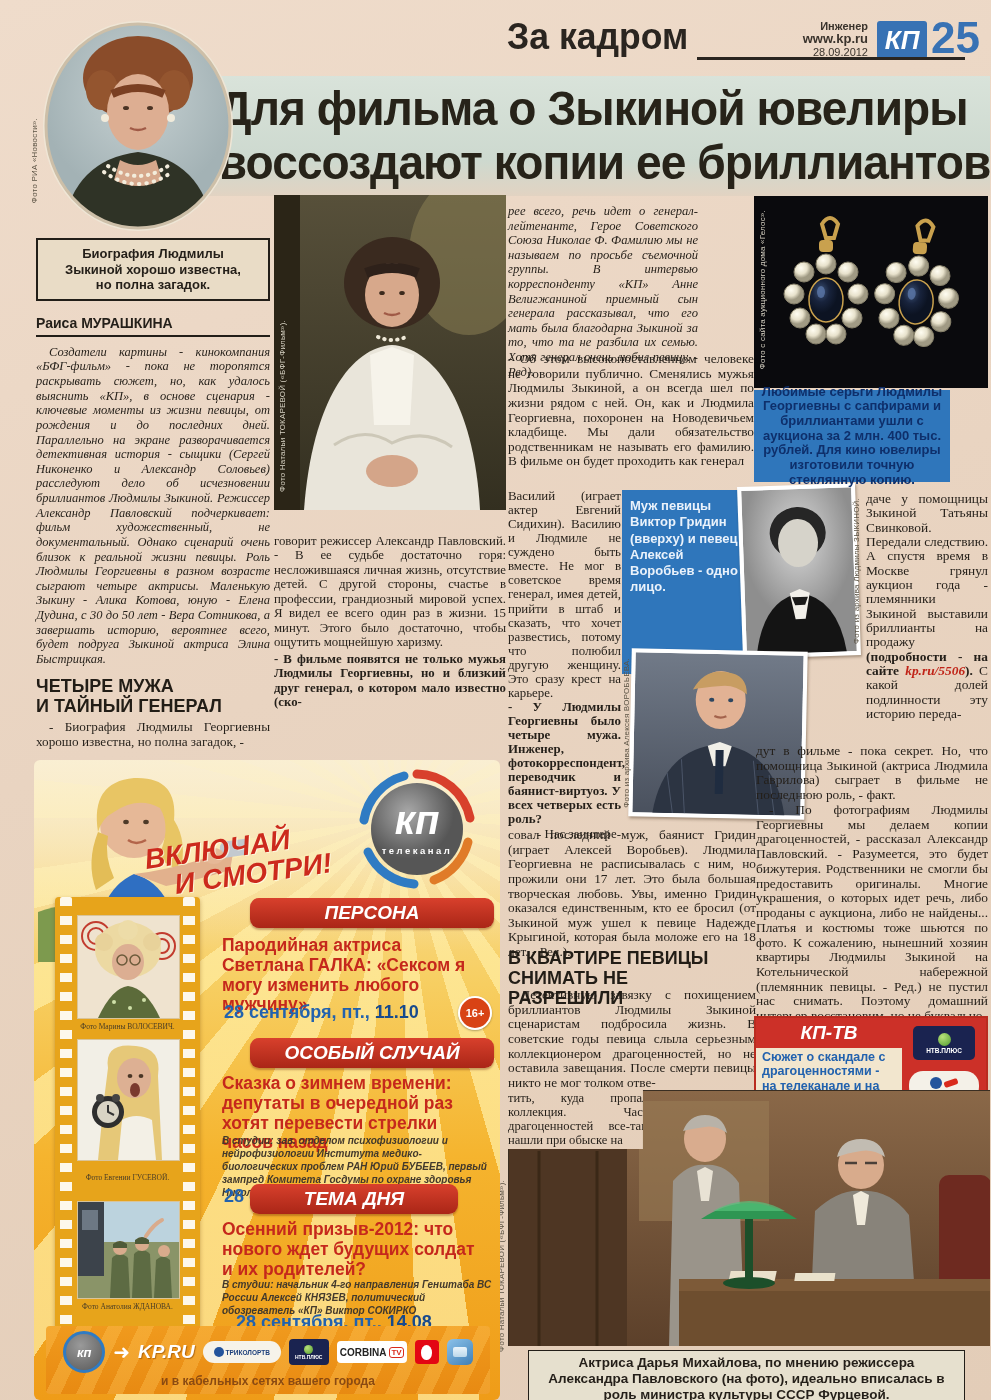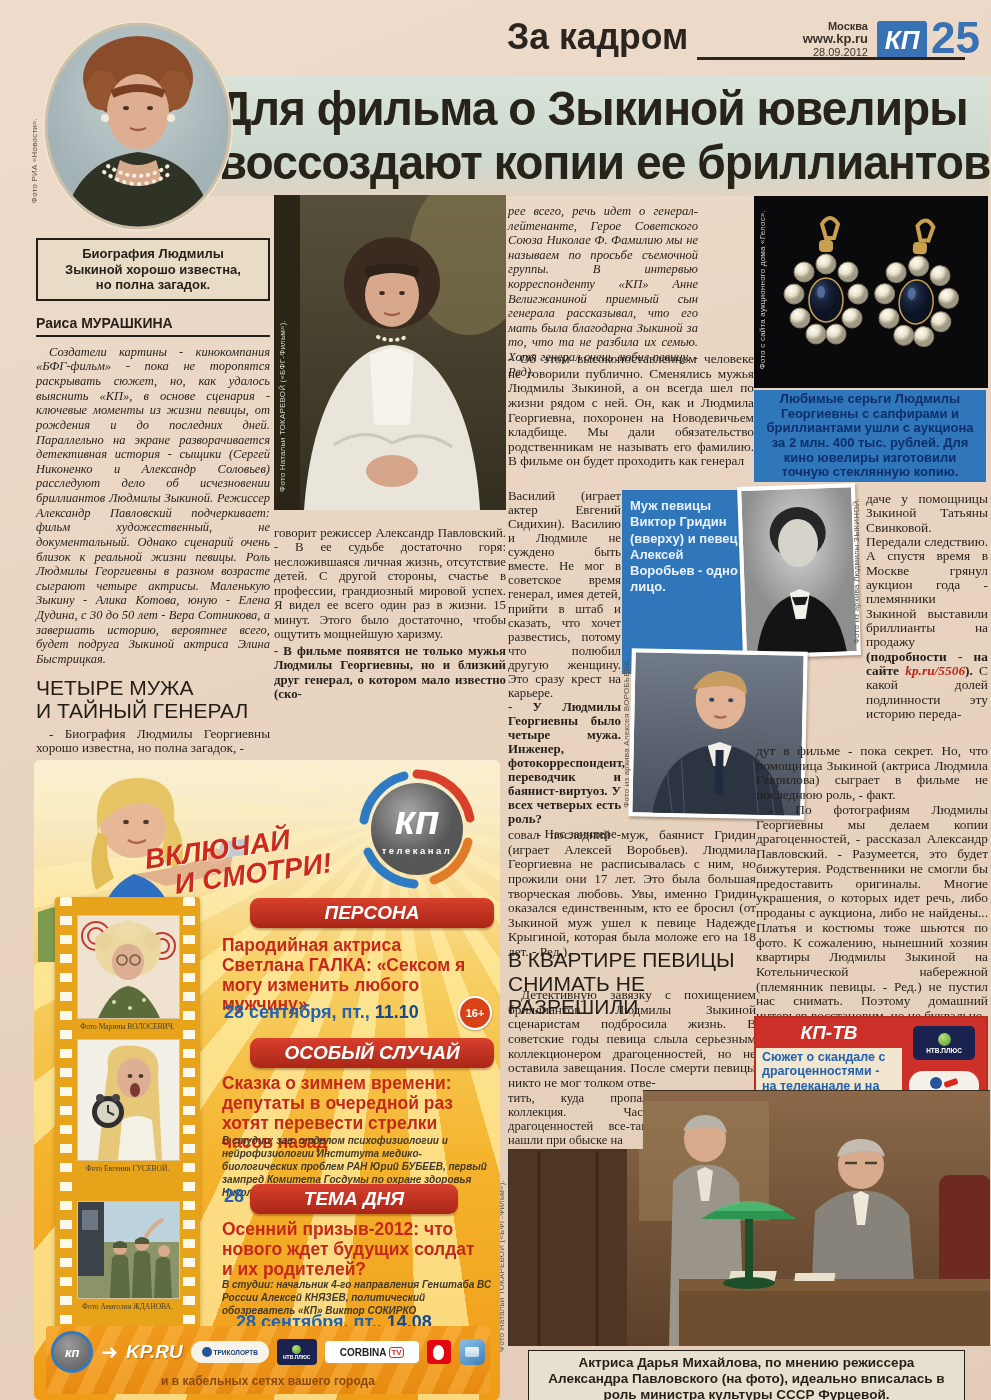--- a/index.html
+++ b/index.html
@@ -23,21 +23,21 @@
   
   .headline-bg{background:linear-gradient(180deg,#d9e3da 0%,#cdd9cf 70%,#e2d3c2 100%);}
   .headline{font-size:49px;font-weight:bold;color:#272319;line-height:1.1;text-align:center;
             transform:scaleX(.94);transform-origin:center;letter-spacing:-1px;white-space:nowrap;}
   
   .cap-box{border:2px solid #221e18;background:#e9dcc6;font-weight:bold;text-align:center;}
   .blue-box{background:#2f76bb;}
   .vcred{writing-mode:vertical-rl;transform:rotate(180deg);font-size:8px;color:#5a5243;letter-spacing:.2px;white-space:nowrap;}
   .vcred.light{color:#d8d3c4;}
   .tri{display:inline-block;width:0;height:0;border-left:11px solid transparent;border-right:11px solid transparent;border-top:14px solid #d22c1c;vertical-align:middle;margin-left:4px;}
-  .subhead{font-weight:normal;font-size:21px;line-height:1.12;color:#221d16;}
+  .subhead{font-weight:bold;font-size:18px;line-height:1.12;color:#221d16;}
   
   .banner{background:linear-gradient(#d8402c,#aa2617);border-radius:9px;color:#fff;font-style:italic;
           font-weight:bold;font-size:19px;text-align:center;padding:4px 0;box-shadow:0 2px 2px rgba(100,30,10,.35);}
   .promo-title{font-weight:bold;font-size:18px;line-height:1.1;color:#c5281c;transform:scaleX(.97);transform-origin:left;}
   .studio{font-size:10px;line-height:1.3;font-weight:bold;font-style:italic;color:#42392c;}
   .pdate{font-size:18px;font-weight:bold;color:#2262ae;}
   .badge16{width:30px;height:30px;border-radius:50%;background:#d84315;border:2px solid #fff;color:#fff;
            font-size:11px;font-weight:bold;display:flex;align-items:center;justify-content:center;box-shadow:0 1px 2px rgba(0,0,0,.3);}
   .slogan{font-weight:bold;font-style:italic;color:#cc2a1d;font-size:28px;line-height:1.05;transform:rotate(-8deg);text-shadow:1px 1px 0 rgba(255,255,240,.7);}
   .film-cap{font-size:7.5px;text-align:center;color:#4a3d26;font-family:"Liberation Serif",serif;}
@@ -46,21 +46,21 @@
       repeating-linear-gradient(115deg,rgba(255,200,90,.35) 0 14px,rgba(0,0,0,0) 14px 28px),
       linear-gradient(#f09a1d,#e88a12);}
 </style>
 </head>
 <body>
 
 <div id="page">
 
   <div class="abs section-title" style="left:507px;top:16px;">За кадром</div>
   <div class="abs meta" style="left:782px;top:20px;">
-    <div style="font-size:11px;font-weight:bold;">Москва</div>
+    <div style="font-size:11px;font-weight:bold;">Инженер</div>
     <div style="font-size:13px;font-weight:bold;">www.kp.ru</div>
     <div style="font-size:11px;">28.09.2012</div>
   </div>
   <div class="abs kp-box" style="left:877px;top:21px;">КП</div>
   <div class="abs page-num" style="left:931px;top:16px;">25</div>
   <div class="abs head-rule" style="left:697px;top:57px;width:268px;"></div>
 
   <div class="abs headline-bg" style="left:193px;top:76px;width:797px;height:120px;"></div>
   <div class="abs" style="left:195px;top:82px;width:795px;text-align:center;">
     <div class="headline">Для фильма о Зыкиной ювелиры</div>
@@ -131,21 +131,21 @@
       <path d="M110,118 Q118,122 126,118" stroke="#a05a46" stroke-width="2.5" fill="none"></path>
       <path d="M104,142 Q118,148 132,142" stroke="#efe9d8" stroke-width="4" stroke-dasharray="0.5 6" stroke-linecap="round" fill="none"></path>
       <path d="M30,315 C38,205 78,152 118,150 C158,152 200,205 206,315 Z" fill="#e9e5da"></path>
       <path d="M96,160 L118,152 L140,160 L136,230 L100,230 Z" fill="#f6f3ea"></path>
       <path d="M60,250 Q90,230 118,248 Q150,232 178,252" stroke="#cdc8b8" stroke-width="3" fill="none"></path>
       <ellipse cx="118" cy="276" rx="26" ry="16" fill="#d4a589"></ellipse>
     </svg>
   </div>
   <div class="abs vcred light" style="left:278px;top:320px;">Фото Натальи ТОКАРЕВОЙ («БФГ-Фильм»).</div>
   <div class="abs" style="left:274px;top:514px;width:232px;">
-    <p class="serif just" style="margin-top:12px;font-size:12.8px;line-height:1.13;">говорит режиссер Александр Павловский. - В ее судьбе достаточно горя: несложившаяся личная жизнь, отсутствие детей. С другой стороны, счастье в профессии, грандиозный мировой успех. Я видел ее всего один раз в жизни. 15 минут. Этого было достаточно, чтобы ощутить мощнейшую харизму.</p>
+    <p class="serif just" style="margin-top:20px;font-size:12.8px;line-height:1.13;">говорит режиссер Александр Павловский. - В ее судьбе достаточно горя: несложившаяся личная жизнь, отсутствие детей. С другой стороны, счастье в профессии, грандиозный мировой успех. Я видел ее всего один раз в жизни. 15 минут. Этого было достаточно, чтобы ощутить мощнейшую харизму.</p>
     <p class="serif just bd" style="margin-top:2px;font-size:12.8px;line-height:1.13;">- В фильме появятся не только мужья Людмилы Георгиевны, но и близкий друг генерал, о котором мало известно (ско-</p>
   </div>
 
   <p class="abs serif it just" style="left:508px;top:204px;width:190px;font-size:12.6px;line-height:1.16;">рее всего, речь идет о генерал-лейтенанте, Герое Советского Союза Николае Ф. Фамилию мы не называем по просьбе съемочной группы. В интервью корреспонденту «КП» Анне Велигжаниной приемный сын генерала рассказывал, что его мать была благодарна Зыкиной за то, что та не разбила их семью. Хотя генерал очень любил певицу. - Ред).</p>
   <p class="abs serif just" style="left:508px;top:352px;width:246px;font-size:13.3px;line-height:1.1;">- Об этом высокопоставленном человеке не говорили публично. Сменялись мужья Людмилы Зыкиной, а он всегда шел по жизни рядом с ней. Он, как и Людмила Георгиевна, похоронен на Новодевичьем кладбище. Мы дали обязательство родственникам не называть его фамилию. В фильме он будет проходить как генерал</p>
   <div class="abs" style="left:508px;top:489px;width:113px;">
     <p class="serif just" style="font-size:12.9px;line-height:1.09;">Василий (играет актер Евгений Сидихин). Василию и Людмиле не суждено быть вместе. Не мог в советское время генерал, имея детей, прийти в штаб и сказать, что хочет развестись, потому что полюбил другую женщину. Это сразу крест на карьере.</p>
     <p class="serif just bd" style="font-size:12.9px;line-height:1.09;">- У Людмилы Георгиевны было четыре мужа. Инженер, фотокорреспондент, переводчик и баянист-виртуоз. У всех четверых есть роль?</p>
     <p class="serif" style="font-size:12.9px;line-height:1.09;text-align:right;">- Нас заинтере-</p>
   </div>
@@ -250,21 +250,21 @@
           <circle cx="-32" cy="-8" r="10" fill="url(#dia)" stroke="#87816b" stroke-width="1"></circle>
           <circle cx="-22" cy="-30" r="10" fill="url(#dia)" stroke="#87816b" stroke-width="1"></circle>
         </g>
         <ellipse cx="0" cy="-2" rx="17" ry="22" fill="url(#sap)" stroke="#c9a14e" stroke-width="1.5"></ellipse>
         <ellipse cx="-5" cy="-10" rx="4" ry="6" fill="#5b77a8" opacity=".8"></ellipse>
       </g>
     </svg>
   </div>
   <div class="abs vcred light" style="left:758px;top:210px;">Фото с сайта аукционного дома «Гелос».</div>
 
-  <div class="abs blue-box" style="left:754px;top:390px;width:232px;height:92px;display:flex;align-items:center;justify-content:center;box-sizing:border-box;padding:16px 6px;">
+  <div class="abs blue-box" style="left:754px;top:390px;width:196px;height:92px;display:flex;align-items:center;justify-content:center;box-sizing:border-box;padding:16px 6px;">
     <div style="color:#0e2f6b;font-weight:bold;font-size:13px;line-height:1.13;text-align:center;">Любимые серьги Людмилы Георгиевны с сапфирами и бриллиантами ушли с аукциона за 2 млн. 400 тыс. рублей. Для кино ювелиры изготовили точную стеклянную копию.</div>
   </div>
 
   <div class="abs serif just" style="left:866px;top:492px;width:122px;font-size:13.4px;line-height:1.07;">
     <span>даче у помощницы Зыкиной Татьяны Свинковой. Передали следствию. А спустя время в Москве грянул аукцион года - племянники Зыкиной выставили бриллианты на продажу </span><span class="bd">(подробности - на сайте </span><span class="bd it" style="color:#c02418;">kp.ru/5506</span><span class="bd">).</span><span> С какой долей подлинности эту историю переда-</span>
   </div>
   <div class="abs" style="left:756px;top:744px;width:232px;">
     <p class="serif just" style="font-size:13.4px;line-height:1.1;">дут в фильме - пока секрет. Но, что помощница Зыкиной (актриса Людмила Гаврилова) сыграет в фильме не последнюю роль, - факт.</p>
     <p class="serif just ind" style="font-size:13.4px;line-height:1.1;">- По фотографиям Людмилы Георгиевны мы делаем копии драгоценностей, - рассказал Александр Павловский. - Разумеется, это будет бижутерия. Родственники не смогли бы предоставить оригиналы. Многие украшения, о которых идет речь, либо проданы с аукциона, либо не найдены... Платья и костюмы тоже шьются по фото. К сожалению, нынешний хозяин квартиры Людмилы Зыкиной на Котельнической набережной (племянник певицы. - Ред.) не пустил нас снимать. Поэтому домашний интерьер восстановим, но не буквально.</p>
   </div>
@@ -414,21 +414,21 @@
           <ellipse cx="52" cy="36" rx="2.4" ry="2" fill="#4a3626"></ellipse>
             <ellipse cx="63" cy="36" rx="2.4" ry="2" fill="#4a3626"></ellipse>
           <ellipse cx="57" cy="50" rx="5" ry="7" fill="#7a3a2e"></ellipse>
           <path d="M40,120 L44,80 Q58,72 74,80 L78,120 Z" fill="#f3f0e6"></path>
           <circle cx="30" cy="72" r="16" fill="#2e2e2e"></circle>
           <circle cx="30" cy="72" r="11" fill="#d9d4c4"></circle>
           <path d="M30,65 L30,72 L36,75" stroke="#333" stroke-width="2" fill="none"></path>
           <circle cx="22" cy="58" r="4" fill="#444"></circle>
             <circle cx="38" cy="58" r="4" fill="#444"></circle>
         </svg>
-        <div class="film-cap" style="margin-top:3px;font-family:Liberation Serif, serif;">Фото Евгении ГУСЕВОЙ.</div>
+        <div class="film-cap" style="margin-top:12px;font-family:Liberation Serif, serif;">Фото Евгении ГУСЕВОЙ.</div>
       </div>
 
       <div class="abs" style="left:22px;top:304px;width:101px;">
         <svg width="101" height="96" viewBox="0 0 101 96" style="background:#bcd3de;display:block;border:1px solid #d9c49a;">
           <rect x="0" y="40" width="101" height="56" fill="#8a9468"></rect>
           <rect x="0" y="0" width="26" height="74" fill="#3c434b"></rect>
           <rect x="4" y="8" width="16" height="20" fill="#6d7884"></rect>
           <g fill="#5d6b43">
             <path d="M32,96 L34,56 Q42,48 50,56 L52,96 Z"></path>
             <path d="M54,96 L56,52 Q64,44 72,52 L74,96 Z"></path>
@@ -476,21 +476,21 @@
         <div style="color:#fff;font-size:20px;">➜</div>
         <div style="color:#fff;font-weight:bold;font-style:italic;font-size:19px;text-shadow:1px 1px 1px rgba(140,70,0,.6);">KP.RU</div>
         <div class="chip" style="width:78px;height:22px;background:#f6f3ea;border-radius:11px;gap:2px;">
           <span style="width:10px;height:10px;border-radius:50%;background:#24549c;display:inline-block;"></span>
           <span style="font-size:6.5px;font-weight:bold;color:#1c3f7a;">ТРИКОЛОРТВ</span>
         </div>
         <div class="chip" style="width:40px;height:26px;background:#1a2350;flex-direction:column;">
           <span style="width:9px;height:9px;border-radius:50%;background:radial-gradient(circle at 35% 30%,#b8e27a,#4f9a2e);display:inline-block;"></span>
           <span style="font-size:5px;color:#fff;font-weight:bold;">НТВ.ПЛЮС</span>
         </div>
-        <div class="chip" style="width:94px;height:22px;background:#fff;gap:3px;">
+        <div class="chip" style="width:70px;height:22px;background:#fff;gap:3px;">
           <span style="font-size:10px;font-weight:bold;color:#222;">CORBINA</span>
           <span style="font-size:8px;font-weight:bold;color:#d92a1c;border:1px solid #d92a1c;border-radius:3px;padding:0 1px;">TV</span>
         </div>
         <div class="chip" style="width:24px;height:24px;background:#e30613;">
           <span style="width:11px;height:15px;background:#fff;border-radius:50% 50% 46% 46%;display:inline-block;"></span>
         </div>
         <div class="chip" style="width:26px;height:26px;background:linear-gradient(145deg,#8cc2ea,#3f7fb6);border-radius:6px;">
           <span style="width:14px;height:10px;background:linear-gradient(#eaf4fb,#bcd8ea);border-radius:2px;display:inline-block;"></span>
         </div>
       </div>

